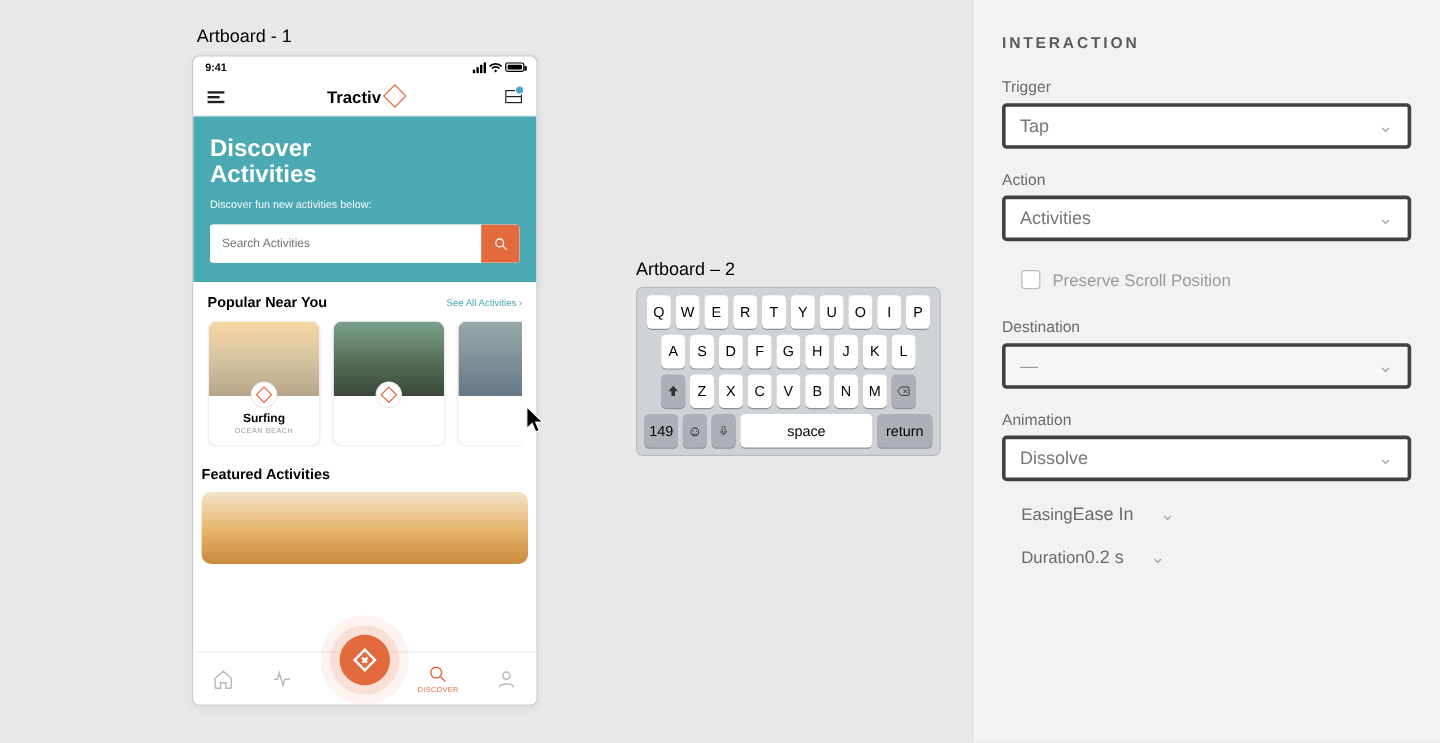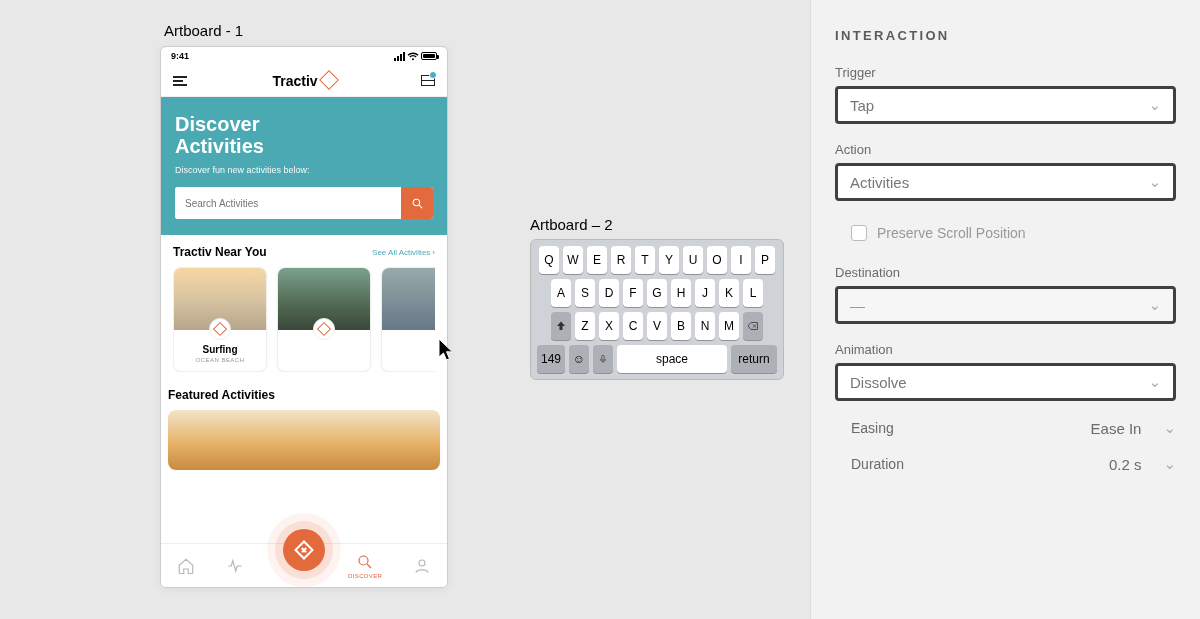--- a/index.html
+++ b/index.html
@@ -73,21 +73,21 @@
 .panel{position:absolute;right:0;top:0;width:390px;height:619px;background:#f2f2f2;border-left:1px solid #ddd;padding:28px 24px}
 .panel h3{font-size:13px;font-weight:700;letter-spacing:.18em;color:#5b5b5b;margin-bottom:22px}
 .field{margin-bottom:18px}
 .field>.lbl{font-size:13px;color:#6b6b6b;margin-bottom:6px}
 .select{border:3px solid #404040;background:#fff;border-radius:4px;height:38px;display:flex;align-items:center;padding:0 12px;font-size:15px;color:#777;justify-content:space-between}
 .select.ro{background:#f6f6f6;color:#999}
 .chev{color:#aaa}
 .check-row{display:flex;gap:10px;padding:6px 0 6px 16px;margin-bottom:18px}
 .checkbox{width:16px;height:16px;border:1.5px solid #bbb;border-radius:3px;background:#fff}
 .check-row .txt{font-size:14px;color:#999}
-.sub{padding-left:16px;display:flex;align-items:center;justify-content:space-between;margin-bottom:18px}
+.sub{padding-left:16px;display:flex;align-items:center;margin-bottom:18px}
 .sub .lbl{color:#6b6b6b;font-size:14px}
 .sub .val{display:flex;align-items:center;gap:22px;font-size:15px;color:#6b6b6b}
 .sub .val .chev{color:#aaa}
 
 
 .sig{display:inline-flex;align-items:flex-end;gap:1px}
 .sig span{width:2px;background:#000}
 .sig span:nth-child(1){height:3px}.sig span:nth-child(2){height:5px}.sig span:nth-child(3){height:7px}.sig span:nth-child(4){height:9px}
 .batt{width:16px;height:8px;border:1px solid #000;border-radius:2px;position:relative}
 .batt::after{content:"";position:absolute;right:-3px;top:2px;width:2px;height:4px;background:#000;border-radius:0 1px 1px 0}
@@ -141,21 +141,21 @@
         <div class="btn">
           <svg width="13" height="13" viewBox="0 0 24 24" fill="none">
               <circle cx="10" cy="10" r="6" stroke="#fff" stroke-width="2"></circle>
               <path d="M15 15l5 5" stroke="#fff" stroke-width="2" stroke-linecap="round"></path>
             </svg>
         </div>
       </div>
     </div>
     <div class="section">
       <div class="section-head">
-        <h2>Tractiv Near You</h2>
+        <h2>Popular Near You</h2>
         <div class="link">
             <span>See All Activities</span>
             <span>›</span>
           </div>
       </div>
       <div class="cards">
         <div class="card beach">
           <div class="img"></div>
           <div class="badge">
               <div class="d"></div>

